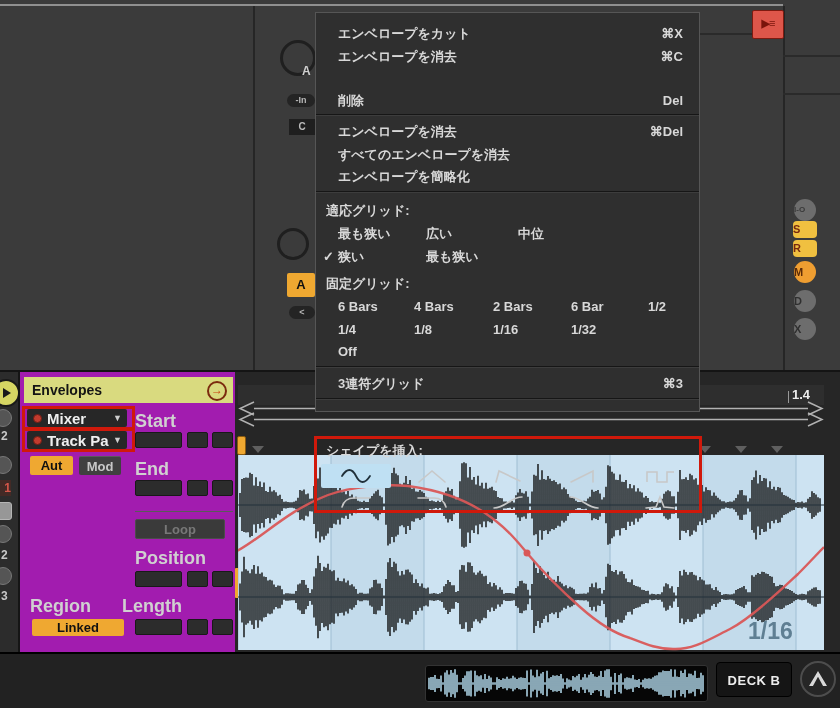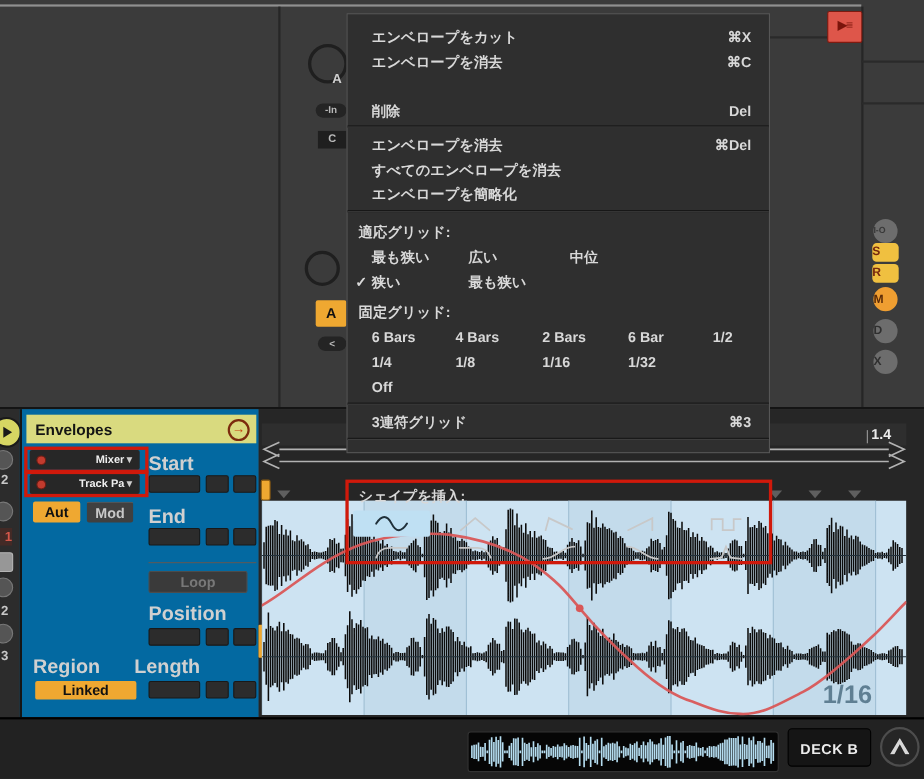--- a/index.html
+++ b/index.html
@@ -23,26 +23,26 @@
   .mi{position:absolute;left:0;width:100%;height:22px;line-height:22px;padding-left:22px;
       box-sizing:border-box;font-size:13px;font-weight:700;color:#d8d8d8;}
   .mi .sc{position:absolute;right:16px;top:0;}
   .msep{position:absolute;left:0;width:100%;height:1px;background:#161616;border-bottom:1px solid #3d3d3d;}
   .mhead{position:absolute;left:10px;font-size:13px;font-weight:700;color:#d8d8d8;height:20px;line-height:20px;}
   .gopt{position:absolute;font-size:13px;font-weight:700;color:#d8d8d8;height:20px;line-height:20px;}
   .shapecell{position:absolute;width:70px;height:24px;display:flex;align-items:center;justify-content:center;}
   .shapecell svg{display:block;}
   .redbox{position:absolute;border:3px solid #d0190b;box-sizing:border-box;z-index:40;pointer-events:none;}
   
-  .panel{left:18px;top:372px;width:217px;height:280px;background:#0369a1;border-left:2px solid #151515;box-sizing:border-box;}
+  .panel{left:18px;top:372px;width:217px;height:280px;background:#a21caf;border-left:2px solid #151515;box-sizing:border-box;}
   .valbox{position:absolute;height:16px;background:#2c2c2c;border:1px solid #191919;border-radius:2px;box-sizing:border-box;}
   .obtn{background:#efa831;color:#111;font-weight:700;font-size:13px;text-align:center;border-radius:2px;}
   .chooser{position:absolute;background:#272727;display:flex;align-items:center;border-radius:2px;}
   .led{width:7px;height:7px;border-radius:50%;background:#c23b2e;border:1px solid #6e1d14;margin:0 5px 0 6px;}
-  .chooser .txt{color:#efefef;font-size:10px;font-weight:700;flex:1;text-align:right;}
+  .chooser .txt{color:#efefef;font-size:15px;font-weight:700;flex:1;}
   .chooser .car{color:#cfcfcf;font-size:9px;margin-right:5px;}
   
   .clipbg{left:235px;top:372px;width:605px;height:280px;background:#262626;}
   .tri{width:0;height:0;border-left:6px solid transparent;border-right:6px solid transparent;
        border-top:7px solid #5f5f5f;}
   
   .bottom{left:0;top:652px;width:840px;height:56px;background:#222;border-top:2px solid #000;}
 </style>
 </head>
 <body>

